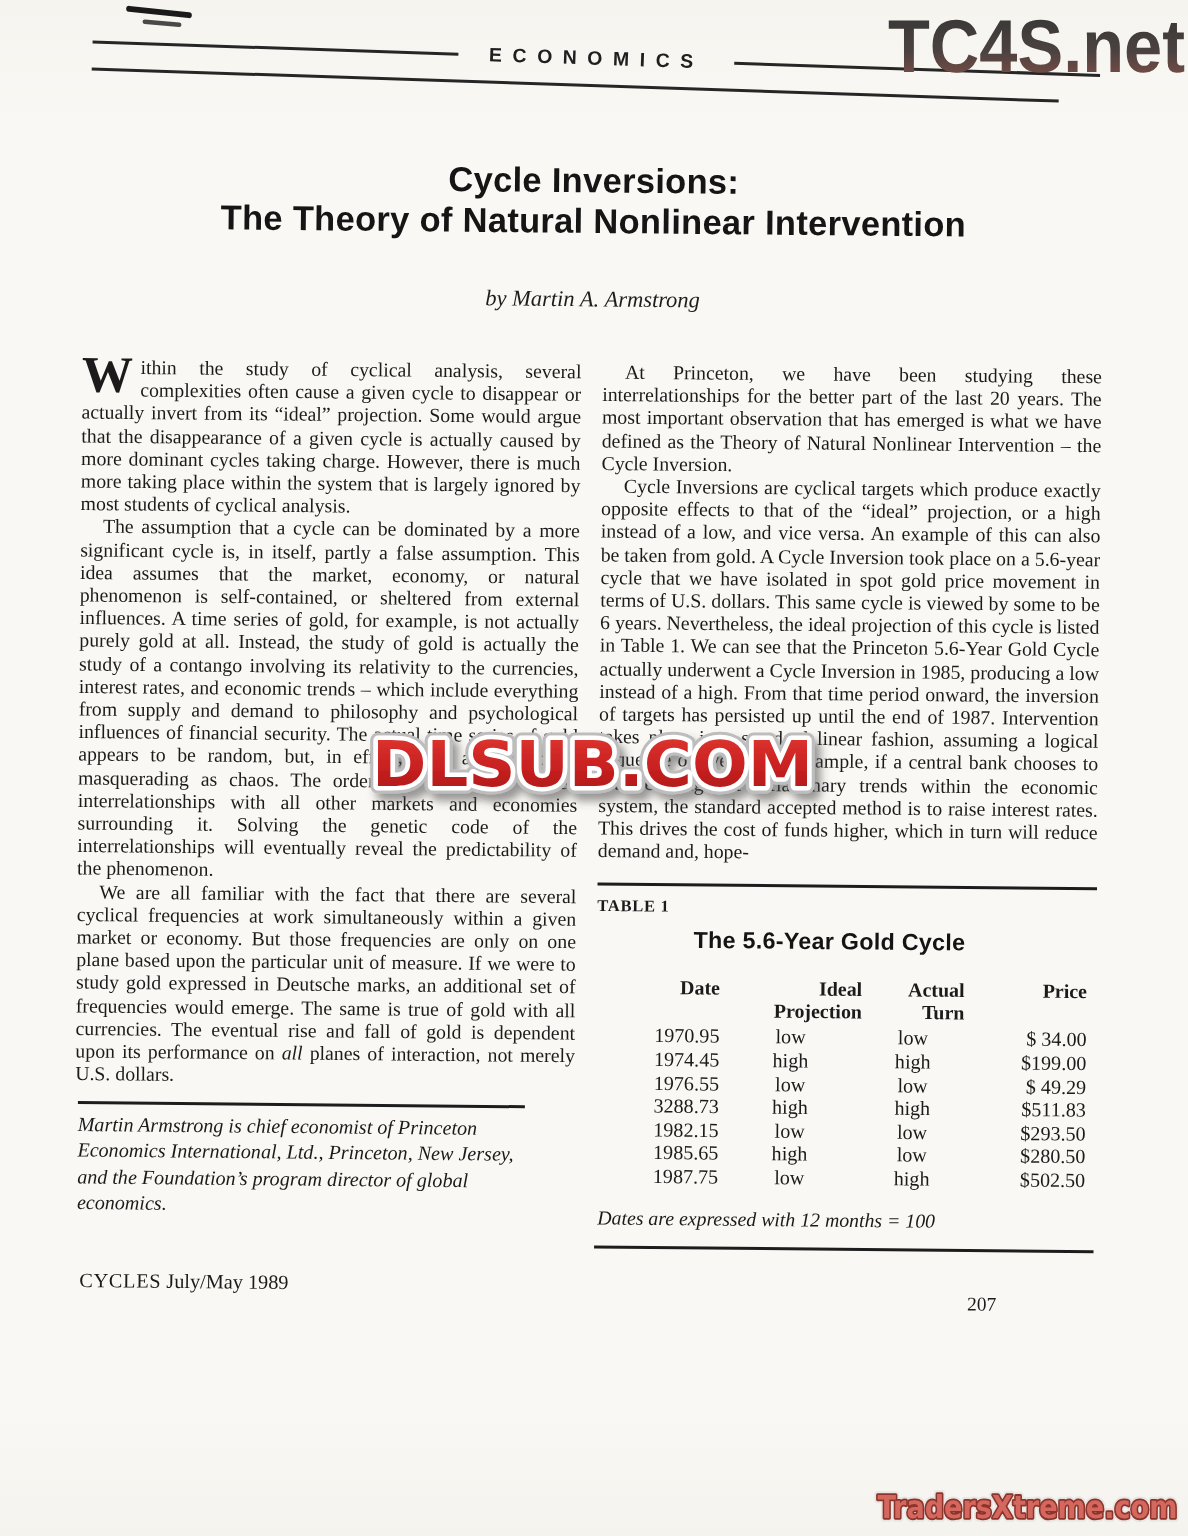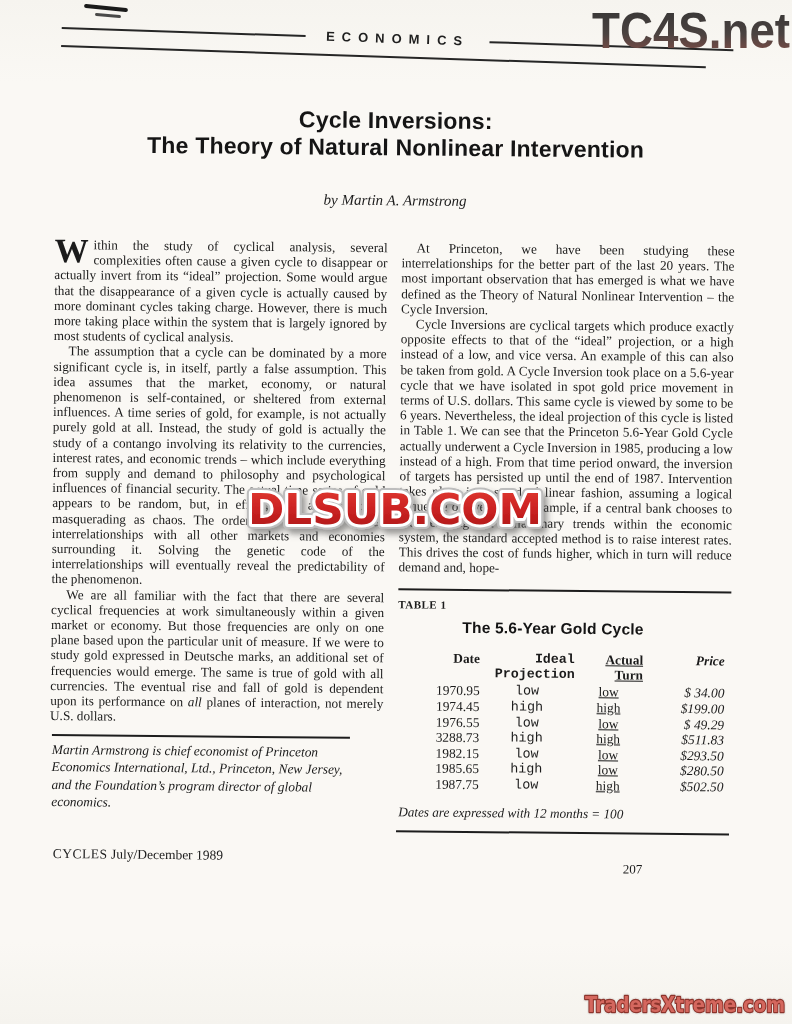--- a/index.html
+++ b/index.html
@@ -37,30 +37,30 @@
 
   
   .table-block { margin-top:14px; }
   .t-rule { height:2px; background:#1d1d1d; width:100%; }
   .t-label { margin-top:8px; font-weight:bold; font-size:11px; letter-spacing:.5px; }
   .t-title { margin-top:8px; width:310px; text-align:center; font-family:"Liberation Sans", sans-serif; font-weight:bold; font-size:15.5px; letter-spacing:.2px; color:#141414;}
   .t-head { display:flex; margin:14px 0 2px 14px; font-weight:bold; font-size:13.3px; line-height:15px; }
   .t-head .cell { text-align:right; }
   .trow { display:flex; margin-left:14px; font-size:13.4px; line-height:15.6px; }
   .c1 { width:72px; text-align:right; }
-  .c2 { width:100px; text-align:center;font-family:Liberation Mono, monospace; }
-  .c3 { width:72px; text-align:center;text-decoration:underline; }
-  .c4 { width:86px; text-align:right; padding-right:6px; white-space:pre;font-style:italic; }
+  .c2 { width:100px; text-align:center; }
+  .c3 { width:72px; text-align:center; }
+  .c4 { width:86px; text-align:right; padding-right:6px; white-space:pre; }
   .t-note { margin:12px 0 0 2px; font-style:italic; font-size:13.2px; }
   .t-rule.bottom { margin-top:10px; }
 
   
   .footer-journal { position:absolute; left:4px; top:742px; font-size:13.5px; }
   .footer-journal .jname { letter-spacing:.5px; }
-  .pageno { position:absolute; left:574px; top:752px; font-size:13px; }
+  .pageno { position:absolute; left:596px; top:752px; font-size:13px; }
 
   
   .wm-tc4s { position:absolute; left:590px; top:2px; z-index:5; }
   .wm-dlsub { position:absolute; left:244px; top:478px; z-index:6; }
   .wm-traders { position:absolute; left:583px; top:988px; z-index:5; }
 </style>
 </head>
 <body>
 
 <div class="page">
@@ -171,21 +171,21 @@
               <span class="c3">high</span>
               <span class="c4">$502.50</span>
             </div>
 
           <div class="t-note">Dates are expressed with 12 months = 100</div>
           <div class="t-rule bottom"></div>
         </div>
       </div>
     </div>
 
-    <div class="footer-journal"><span class="jname">CYCLES</span><span> July/December 1989</span></div>
+    <div class="footer-journal"><span class="jname">CYCLES</span><span> July/May 1989</span></div>
     <div class="pageno">207</div>
   </div>
 
   <div class="wm-dlsub">
     <svg width="310" height="64" viewBox="0 0 310 64" style="overflow:visible">
       <defs>
         <linearGradient id="g-dlsub" x1="0" y1="0" x2="0" y2="1">
           <stop offset="0" stop-color="#e23a33"></stop>
           <stop offset="0.5" stop-color="#cb2222"></stop>
           <stop offset="1" stop-color="#a81414"></stop>

